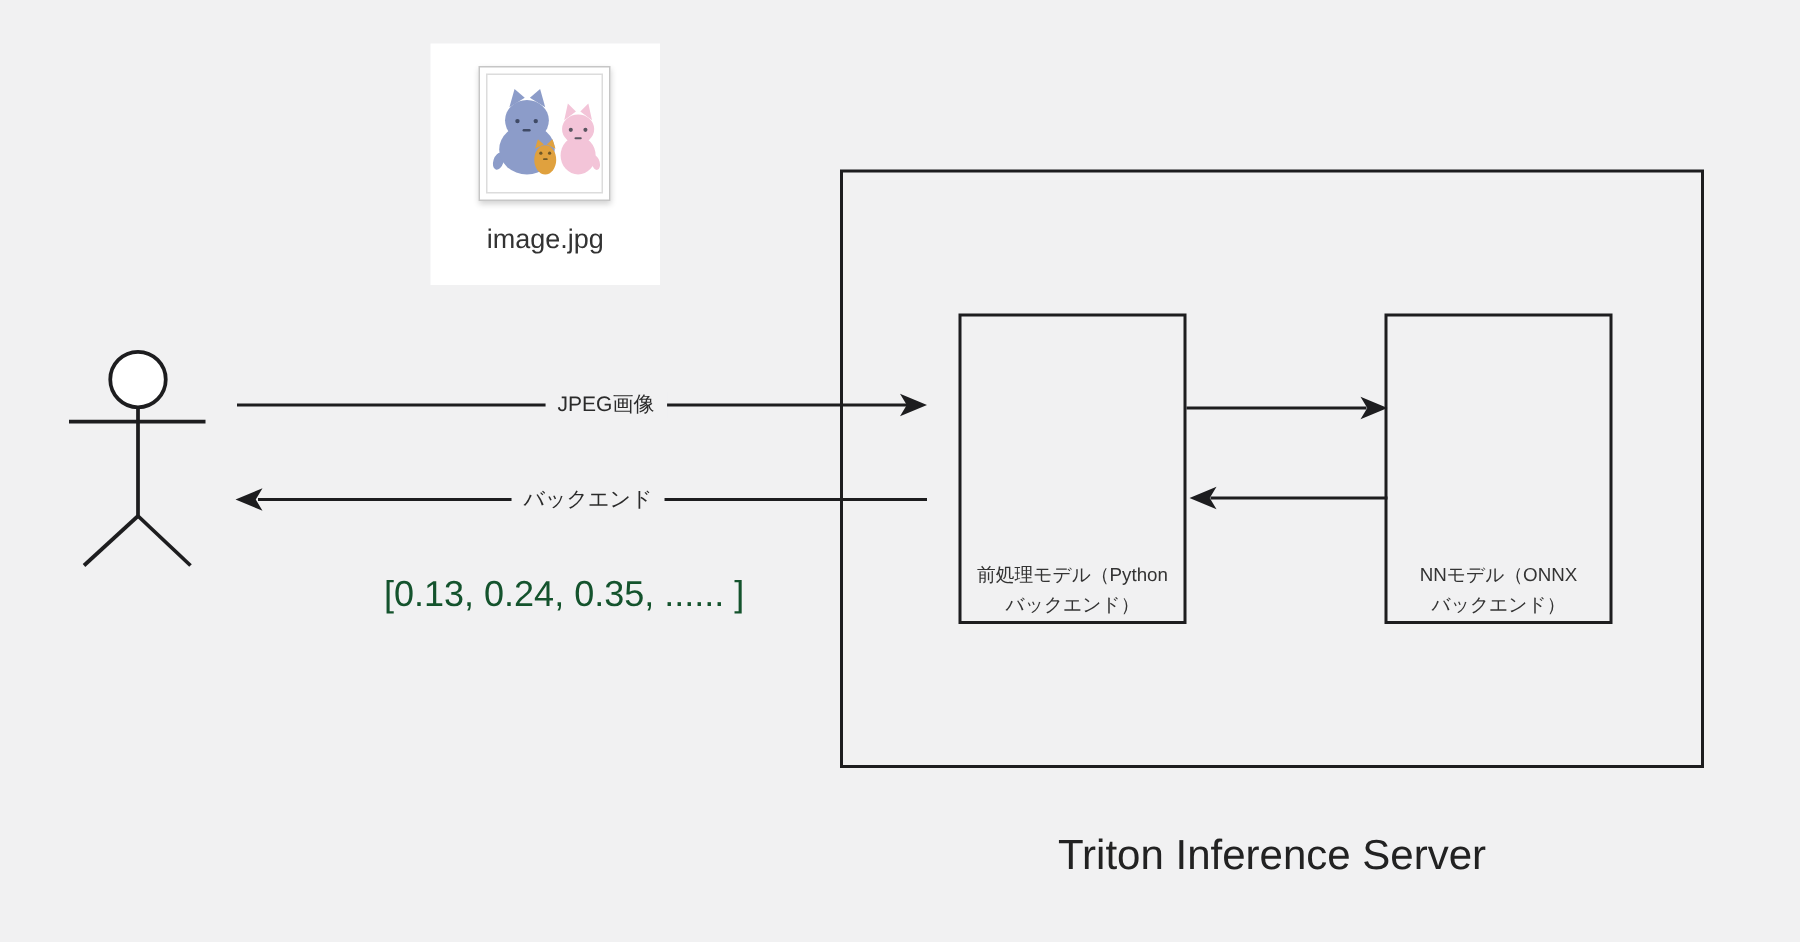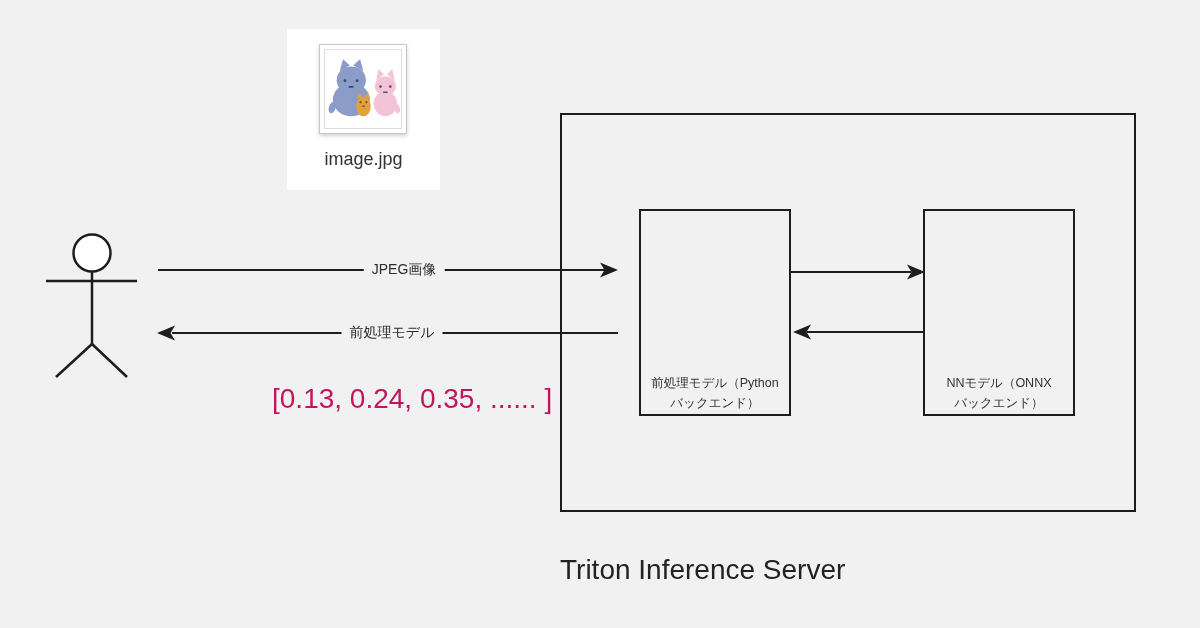--- a/index.html
+++ b/index.html
@@ -89,29 +89,29 @@
     color: #2b2b2b;
     white-space: nowrap;
   }
   .arrow-label.request  { left: 383px; top: 270px; margin-left: 21px; }
   .arrow-label.response { left: 392px; top: 333px; }
 
   
   .vector-text {
     position: absolute;
     left: 256px; top: 383px;
-    font-size: 28px;
-    color: #be185d;
+    font-size: 24px;
+    color: #14532d;
     white-space: nowrap;
-    margin-left: 16px;
   }
   .server-title {
     position: absolute;
     left: 560px; top: 554px;
     width: 576px;
+    text-align: center;
     font-size: 28px;
     color: #222222;
     white-space: nowrap;
   }
 </style>
 </head>
 <body>
 
 <div class="stage">
 
@@ -190,19 +190,19 @@
 
       <line x1="791" y1="272" x2="911" y2="272"></line>
       <path d="M925,272 L907,264.5 L911.5,272 L907,279.5 Z" fill="#1d1d1f" stroke="none"></path>
 
       <line x1="925" y1="332" x2="807" y2="332"></line>
       <path d="M793,332 L811,324.5 L806.5,332 L811,339.5 Z" fill="#1d1d1f" stroke="none"></path>
     </g>
   </svg>
 
   <div class="arrow-label request">JPEG画像</div>
-  <div class="arrow-label response">前処理モデル</div>
+  <div class="arrow-label response">バックエンド</div>
 
   <div class="vector-text">[0.13, 0.24, 0.35, ...... ]</div>
 
   <div class="server-title">Triton Inference Server</div>
 
 </div>
 
 </body></html>

